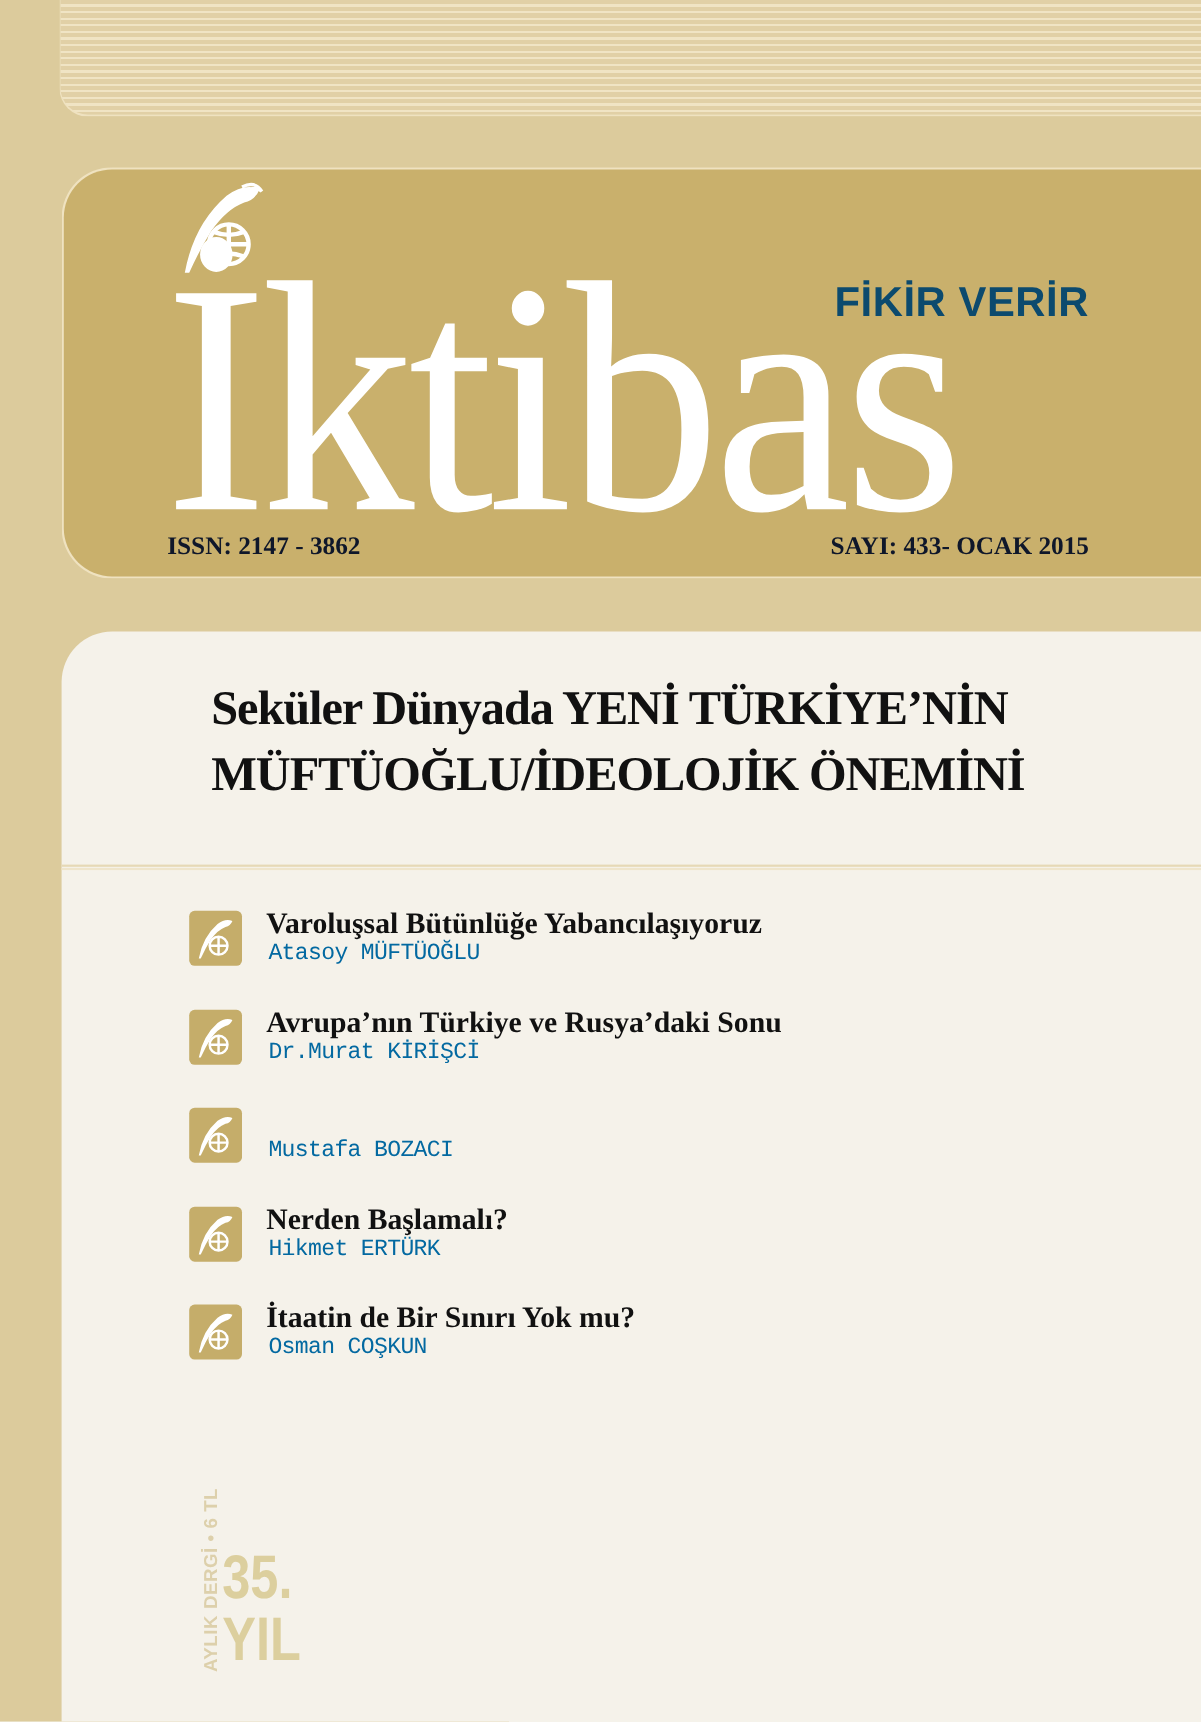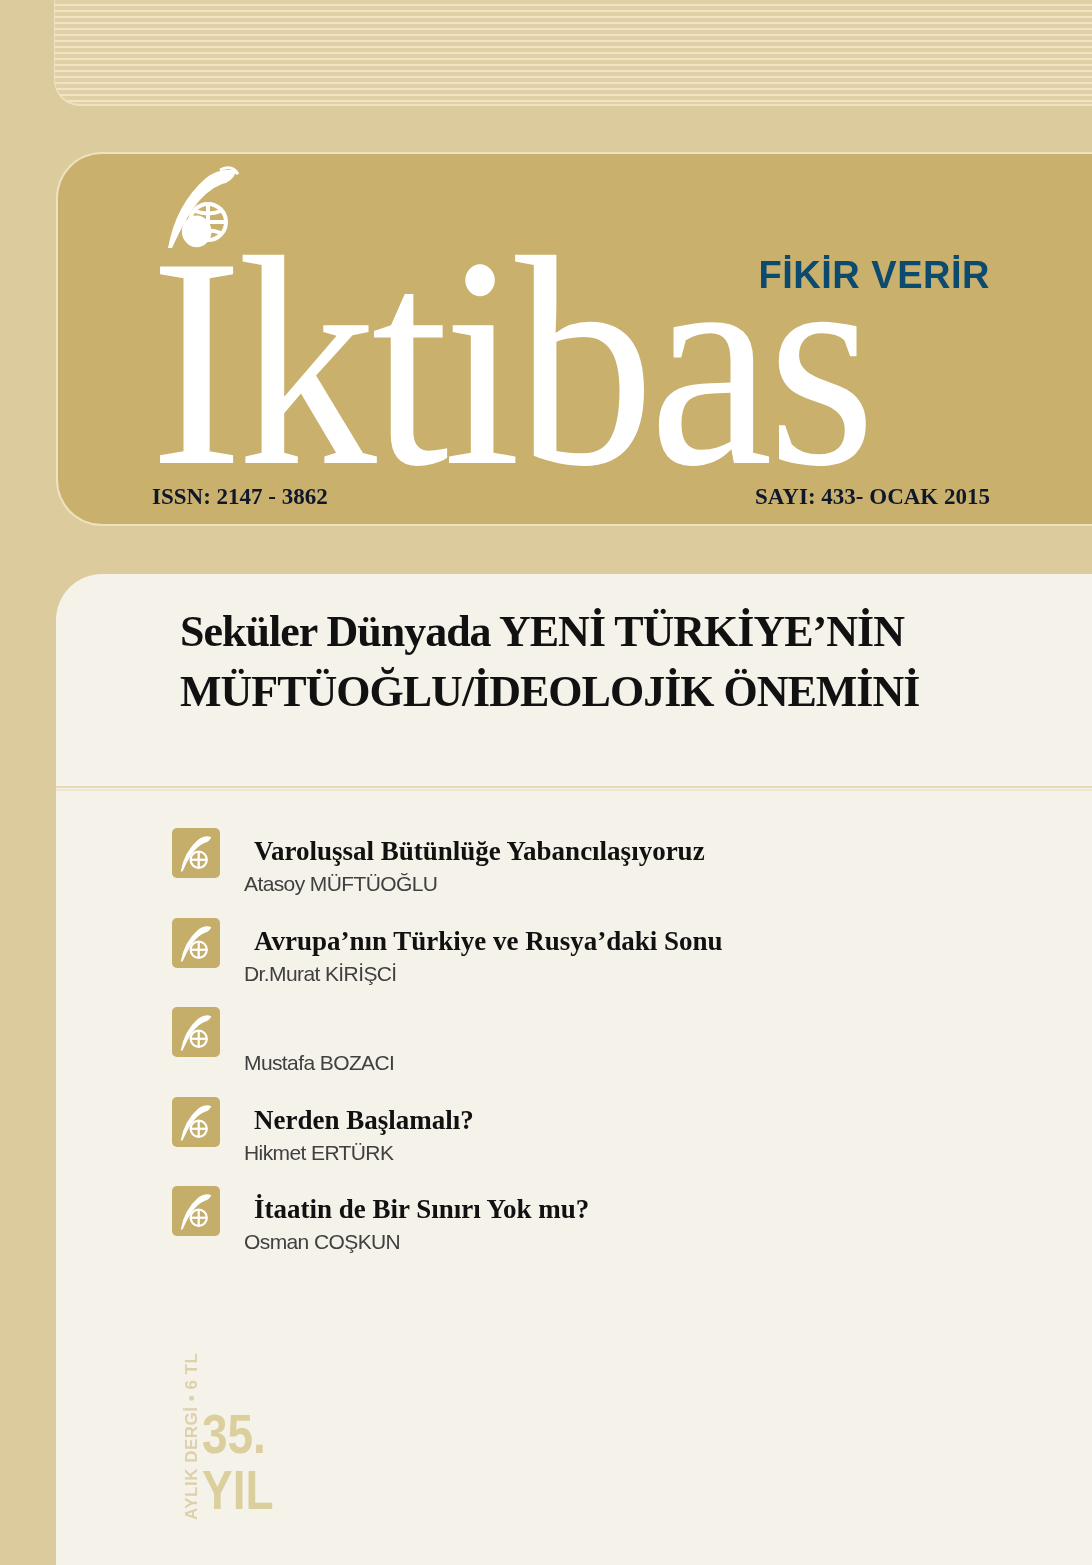--- a/index.html
+++ b/index.html
@@ -36,44 +36,44 @@
     position:absolute; top:330px; color:#0f172a; font-weight:bold;
     font-family:"Liberation Serif", serif; font-size:23px;
   }
   .issn { left:94px; }
   .issue { right:106px;text-align:right; }
   .content {
     position:absolute; left:56px; top:574px; width:1040px; height:1000px;
     background:#f5f2ea; border-top-left-radius:46px;
   }
   .headline {
-    position:absolute; left:120px; top:24px; margin:4px;
+    position:absolute; left:120px; top:24px; margin:16px;
     font-family:"Liberation Serif", serif; font-weight:bold; font-size:44px;
     line-height:60px; color:#111; letter-spacing:-1px;
   }
   .divider {
     position:absolute; left:0; top:212px; width:1040px; height:5px;
     border-top:2px solid #e6d9b6; border-bottom:2px solid #efe5cb;
     box-sizing:border-box;
   }
   .articles { position:absolute; left:116px; top:250px; width:800px; }
   .article { position:relative; height:89.6px; }
   .article-icon {
     position:absolute; left:0; top:4px; width:48px; height:50px;
     background:#c5ad6a; border-radius:5px;
   }
   .article-icon svg { position:absolute; left:6px; top:5px; }
   .article-title {
-    position:absolute; left:70px; top:0; margin:12px; white-space:nowrap;
+    position:absolute; left:70px; top:0; margin:0; white-space:nowrap;
     font-family:"Liberation Serif", serif; font-weight:bold; font-size:27px;
     color:#111; line-height:30px;
   }
   .article-author {
-    position:absolute; left:72px; top:48px; white-space:nowrap;
-    font-family:Liberation Sans, sans-serif; font-size:21px; color:#404040;
+    position:absolute; left:72px; top:32px; white-space:nowrap;
+    font-family:Liberation Mono, monospace; font-size:21px; color:#0369a1;
     letter-spacing:-0.6px;
   }
   .side-label {
     position:absolute; left:126px; top:946px; transform:rotate(-90deg);
     transform-origin:left top; white-space:nowrap;
     font-family:"Liberation Sans", sans-serif; font-weight:bold; font-size:17px;
     color:#ddd0ab; letter-spacing:0.5px;
   }
   .anniv {
     position:absolute; left:146px; top:832px; color:#dccf9e;

